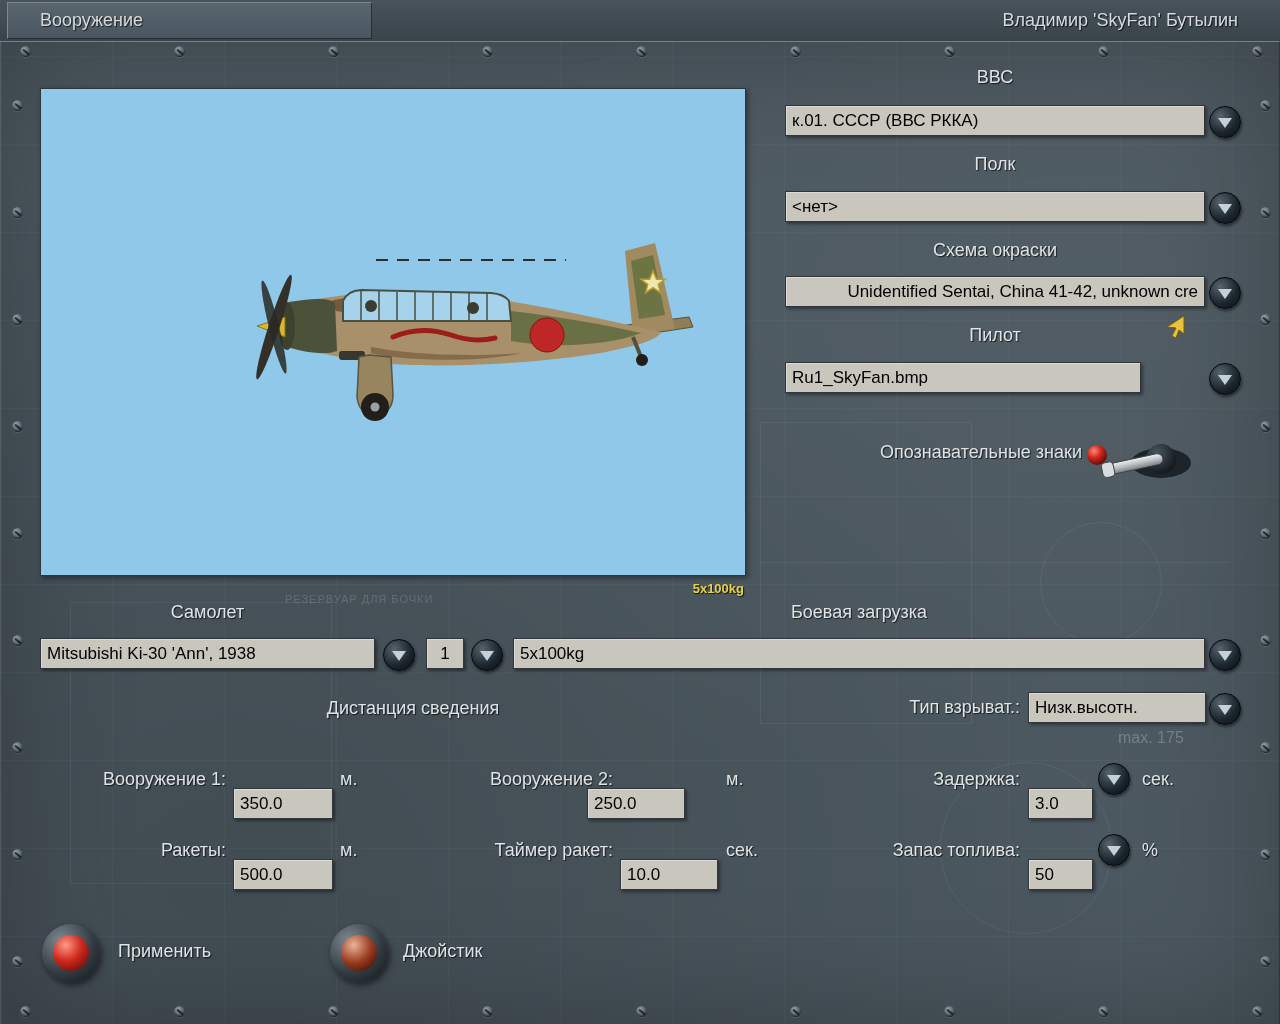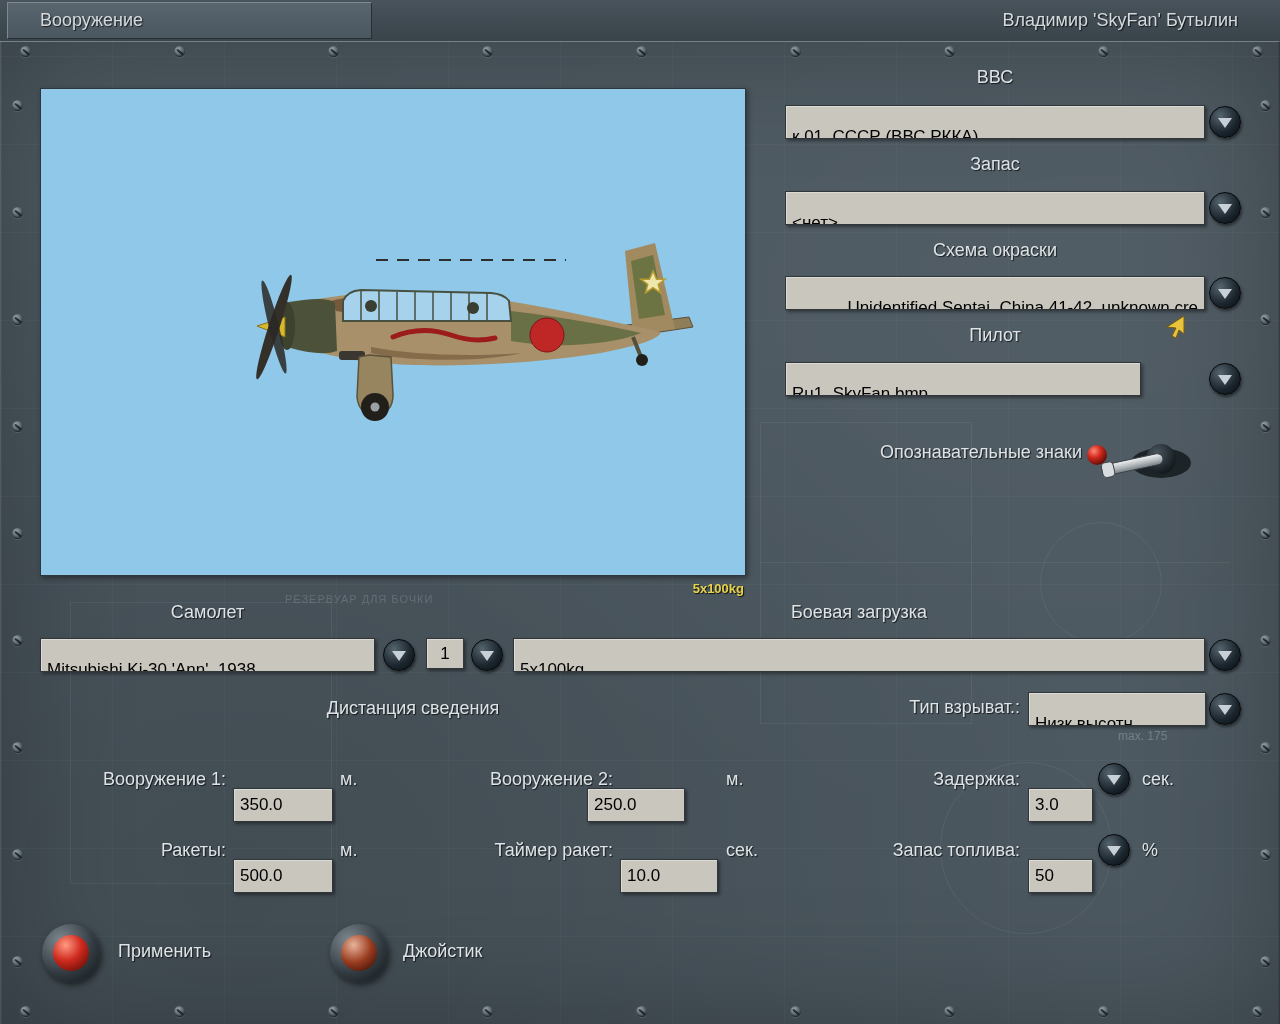--- a/index.html
+++ b/index.html
@@ -47,21 +47,21 @@
   
   .lbl{
     position:absolute;color:#dde3e6;font-size:18px;white-space:nowrap;
     text-shadow:1px 1px 1px rgba(0,0,0,0.7);z-index:3;
   }
   
   .field{
     position:absolute;box-sizing:border-box;height:31px;
     background:#c9c6be;border:1px solid #30363a;
     box-shadow:2px 2px 3px rgba(0,0,0,0.4), inset 1px 1px 0 rgba(255,255,255,0.35);
-    color:#000;font-size:17px;line-height:29px;padding:16px 6px;
+    color:#000;font-size:17px;line-height:29px;padding:0 6px;
     overflow:hidden;white-space:nowrap;z-index:3;
     font-family:"Liberation Sans",sans-serif;
   }
   input.field{outline:none;margin-top:25px;}
   
   .spin{
     position:absolute;width:30px;height:30px;border-radius:50%;
     background:radial-gradient(circle at 34% 30%, #55646e, #1b252d 58%, #0a0f13);
     border:1px solid #05080a;box-shadow:1px 2px 3px rgba(0,0,0,0.5);
     cursor:pointer;z-index:3;
@@ -159,21 +159,21 @@
   #lbl-fuel{left:855px;top:798px;width:165px;text-align:right;}
   #in-fuel{left:1028px;top:792px;width:65px;}
   #btn-fuel{left:1098px;top:792px;}
   #u-fuel{left:1142px;top:798px;}
 
   #btn-apply{left:42px;top:882px;}
   #lbl-apply{left:118px;top:899px;}
   #btn-joy{left:330px;top:882px;}
   #lbl-joy{left:403px;top:899px;}
 
-  #tex1{left:1118px;top:687px;font-size:12px;color:rgba(205,225,240,0.28);}
+  #tex1{left:1118px;top:687px;font-size:16px;color:rgba(205,225,240,0.28);}
   #tex2{left:285px;top:551px;font-size:11px;color:rgba(205,225,240,0.20);letter-spacing:1px;}
 </style>
 </head>
 <body>
 
 <div id="topbar">
   <div id="tab">
     <span id="tab-label">Вооружение</span>
   </div>
   <span id="player-name">Владимир 'SkyFan' Бутылин</span>
@@ -236,21 +236,21 @@
       <path d="M592,248 L600,268" stroke="#55503c" stroke-width="4"></path>
       <circle cx="601" cy="271" r="6" fill="#221f1b"></circle>
     </svg>
   </div>
   <div id="caption">5x100kg</div>
 
   <div class="lbl" id="lbl-vvs">ВВС</div>
   <div class="field" id="dd-vvs">к.01. СССР (ВВС РККА)</div>
   <div class="spin" id="btn-vvs"></div>
 
-  <div class="lbl" id="lbl-regiment">Запас</div>
+  <div class="lbl" id="lbl-regiment">Полк</div>
   <div class="field" id="dd-regiment">&lt;нет&gt;</div>
   <div class="spin" id="btn-regiment"></div>
 
   <div class="lbl" id="lbl-paint">Схема окраски</div>
   <div class="field" id="dd-paint">Unidentified Sentai, China 41-42, unknown cre</div>
   <div class="spin" id="btn-paint"></div>
 
   <div class="lbl" id="lbl-pilot">Пилот</div>
   <div class="field" id="dd-pilot">Ru1_SkyFan.bmp</div>
   <div class="spin" id="btn-pilot"></div>

